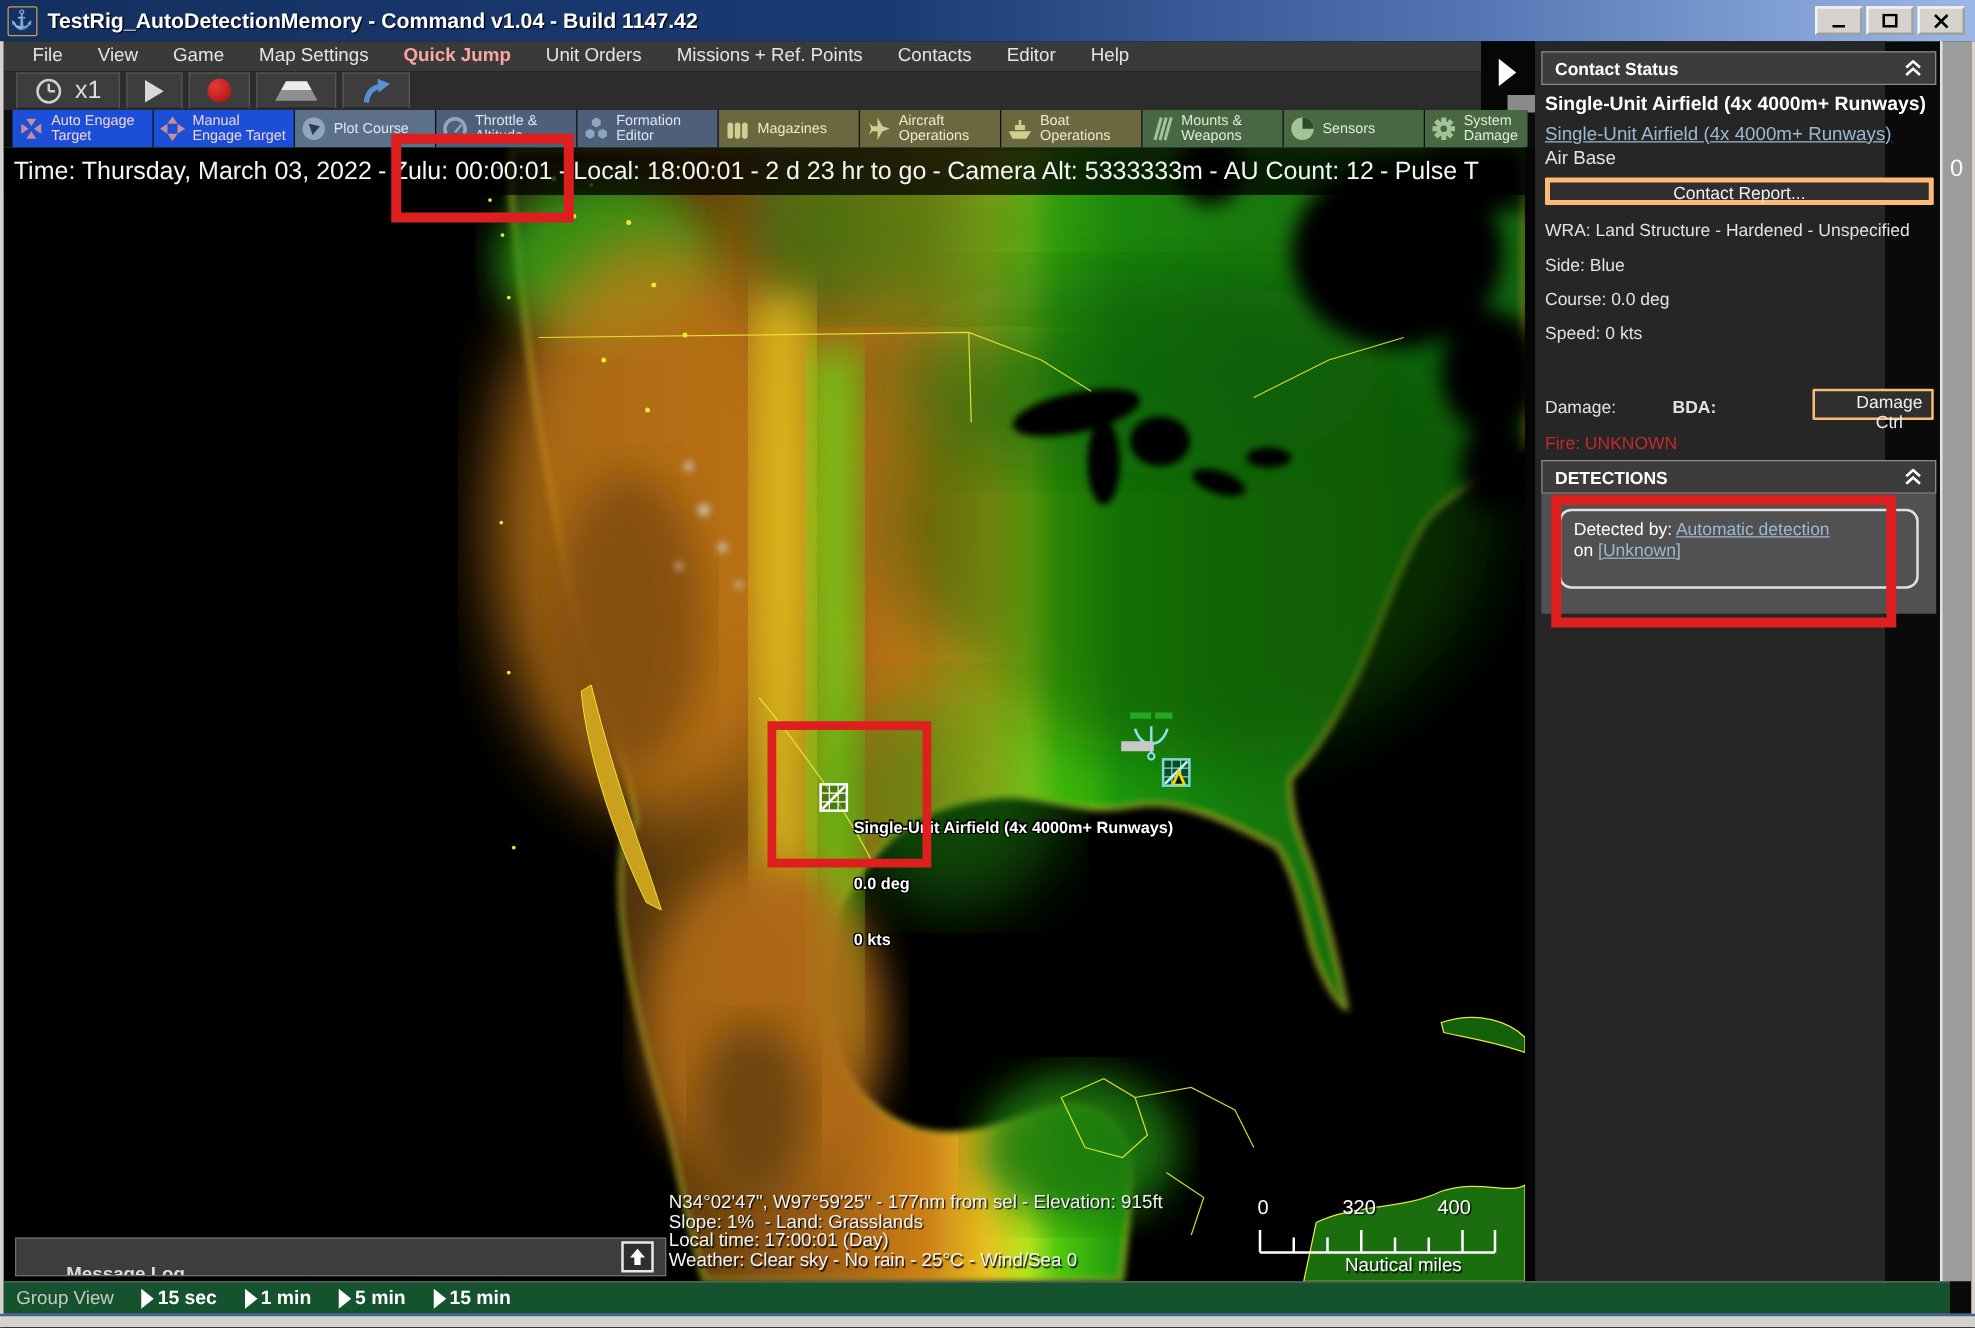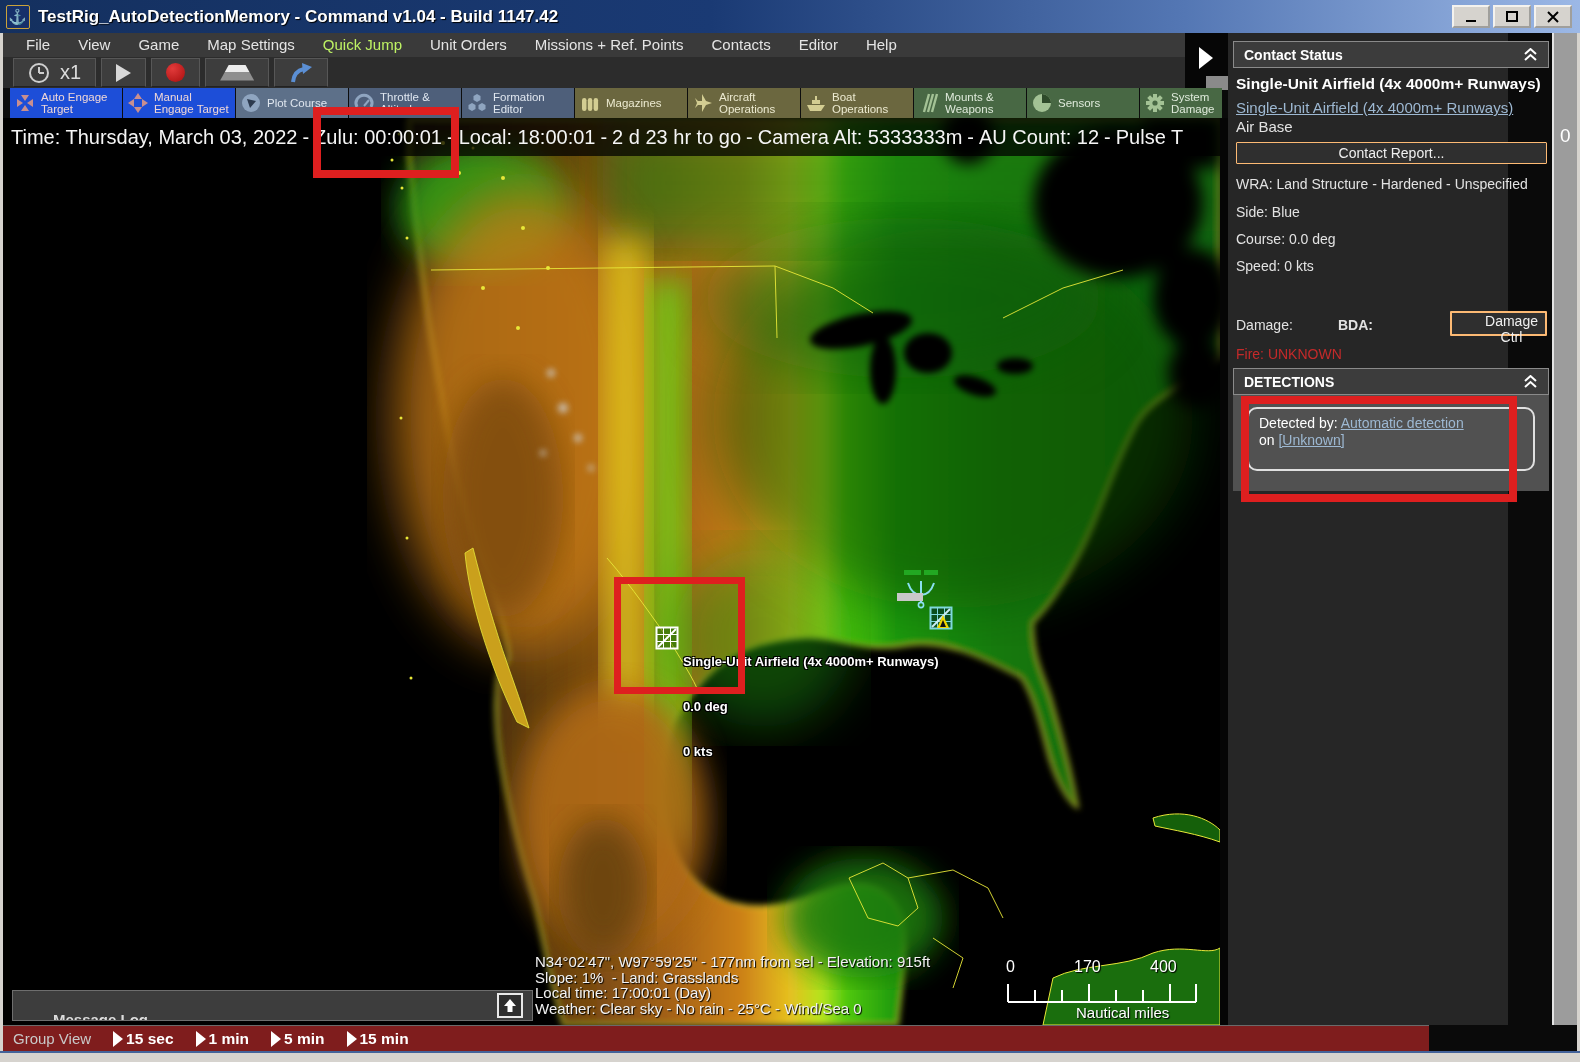--- a/index.html
+++ b/index.html
@@ -19,21 +19,21 @@
     align-items:center; justify-content:center; }
   .winbtn svg { display:block; }
 
   
   .frame { background:#d6d3ce; }
 
   
   #menubar { left:3px; top:33px; width:1182px; height:24px; background:#3a3a3a;
     display:flex; align-items:center; padding-left:10px; gap:2px; }
   .menu-item { color:#e4e4e4; font-size:15px; padding:0 13px; height:24px; line-height:24px; cursor:default; }
-  .menu-item.disabled { color:#bef264; }
+  .menu-item.disabled { color:#fca5a5;font-weight:bold; }
 
   
   #toolbar { left:3px; top:57px; width:1182px; height:31px; background:#2c2c2c;
     display:flex; align-items:stretch; padding:1px 0 1px 10px; gap:5px; }
   .toolbtn { background:#3d3d3d; border:1px solid #575757; border-bottom-color:#222;
     display:flex; align-items:center; justify-content:center; gap:10px; padding:0 14px; }
   .play-tri { width:0; height:0; border-left:15px solid #d8d8d8; border-top:9px solid transparent; border-bottom:9px solid transparent; }
   .rec-dot { width:19px; height:19px; border-radius:50%; background:radial-gradient(circle at 35% 30%,#e23a3a,#a80e0e); }
   .trap { width:34px; height:16px; background:linear-gradient(#ececec 0 42%,#8f8f8f 42% 100%);
     clip-path:polygon(26% 0,74% 0,100% 100%,0 100%); }
@@ -87,30 +87,30 @@
   
   .unit-icon { position:absolute; z-index:6; }
 
   
   #panel { left:1228px; top:33px; width:280px; height:992px; background:#262626; color:#e2e2e2; }
   .panel-header { position:absolute; left:5px; width:316px; height:27px; background:#3c3c3c;
     border:1px solid #8a8a8a; display:flex; align-items:center; padding:0 10px; }
   .panel-header .ph-label { font-weight:bold; font-size:14px; color:#fff; flex:1; }
   .pline { position:absolute; left:8px; font-size:14px; color:#e2e2e2; white-space:nowrap; }
   a.plink { color:#9db8d2; text-decoration:underline; cursor:pointer; }
-  .pbtn { position:absolute; background:#2f2f2f; border:1px solid #fdba74; color:#f0f0f0;
+  .pbtn { position:absolute; background:#2f2f2f; border:4px solid #fdba74; color:#f0f0f0;
     font-size:14px; text-align:center; border-radius:1px; }
   #detections-body { position:absolute; left:5px; top:362px; width:316px; height:96px; background:#515151; }
   #detect-box { position:absolute; left:14px; top:12px; width:288px; height:64px; border:2px solid #e0e0e0;
     border-radius:10px; padding:6px 10px; font-size:14px; line-height:17px; color:#fff; }
   #scrollstrip { left:1552px; top:33px; width:25px; height:992px; background:#9c9c9c; border-left:2px solid #e4e4e4; }
   #frag0 { position:absolute; left:6px; top:92px; color:#fff; font-size:19px; }
 
   
-  #statusbar { left:3px; top:1025px; width:1426px; height:26px; background:#7f1d1d; border-top:1px solid #6a6a6a;
+  #statusbar { left:3px; top:1025px; width:1557px; height:26px; background:#14532d; border-top:1px solid #6a6a6a;
     display:flex; align-items:center; padding-left:10px; }
   #group-view { color:#c9c9c9; font-size:15px; margin-right:22px; }
   .interval { display:flex; align-items:center; margin-right:22px; cursor:default; }
   .interval .tri { width:0; height:0; border-left:10px solid #fff; border-top:8px solid transparent;
     border-bottom:8px solid transparent; margin-right:3px; }
   .interval b { color:#fff; font-size:15.5px; }
 
   #bottomframe { left:0; top:1051px; width:1580px; height:11px; background:#d6d3ce; border-top:2px solid #44639a; }
 
   
@@ -424,21 +424,21 @@
 
     <div id="cursor-info">
       <div class="info-line">N34°02'47", W97°59'25" - 177nm from sel - Elevation: 915ft</div>
       <div class="info-line">Slope: 1%  - Land: Grasslands</div>
       <div class="info-line">Local time: 17:00:01 (Day)</div>
       <div class="info-line">Weather: Clear sky - No rain - 25°C - Wind/Sea 0</div>
     </div>
 
     <div id="scalebar">
       <span class="num" style="left:8px;">0</span>
-      <span class="num" style="left:76px;">170</span>
+      <span class="num" style="left:76px;">320</span>
       <span class="num" style="left:152px;">400</span>
       <svg width="210" height="26" style="position:absolute;left:0;top:22px;">
         <path d="M10,22 H198 M10,4 V22 M37,10 V22 M64,10 V22 M91,4 V22 M118,10 V22 M145,10 V22 M172,4 V22 M198,4 V22" stroke="#fff" stroke-width="2" fill="none"></path>
       </svg>
       <span id="scale-unit">Nautical miles</span>
     </div>
 
     <div id="msglog">
       <span id="msglog-label">Message Log</span>
       <div id="msglog-btn">

